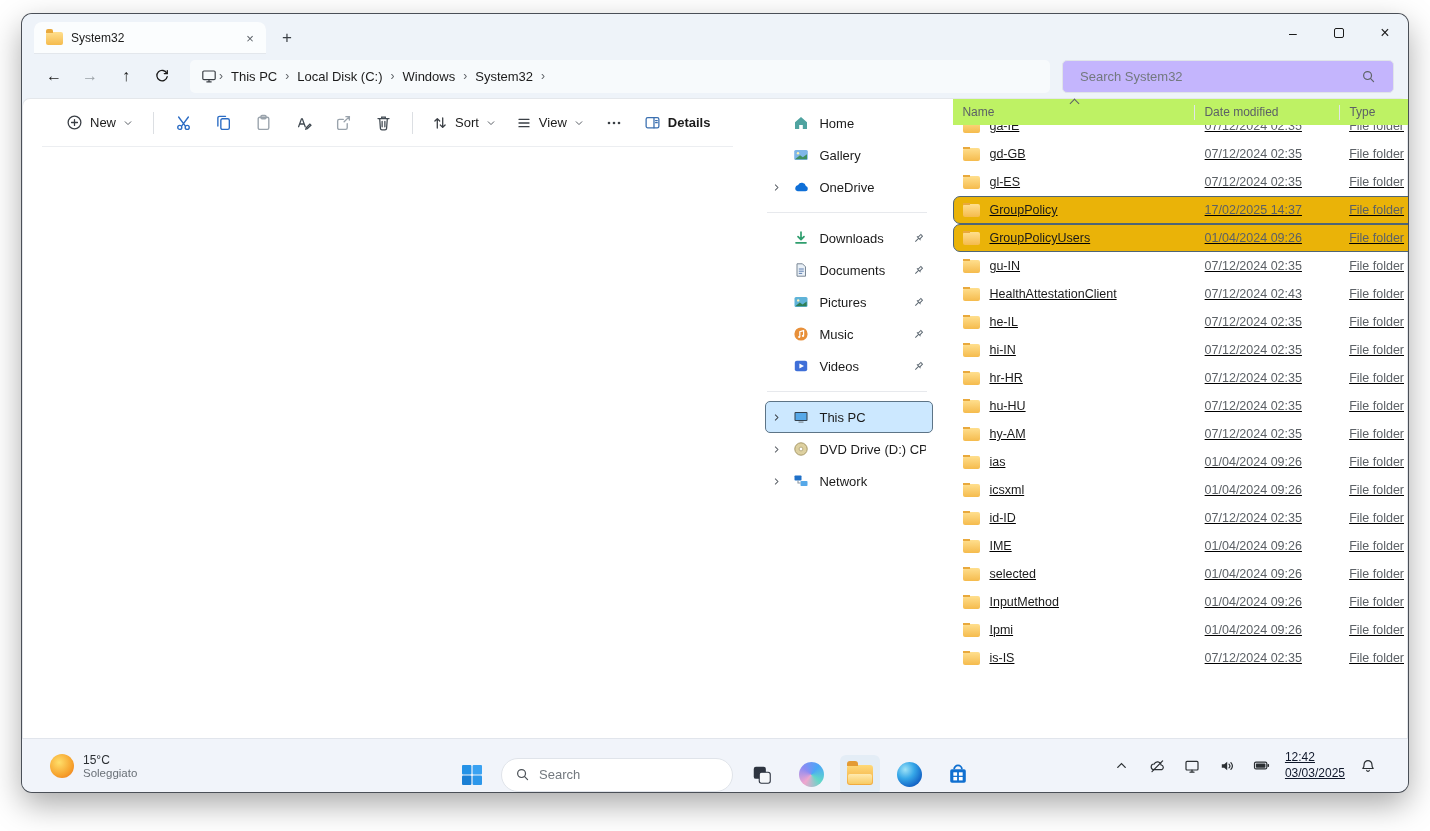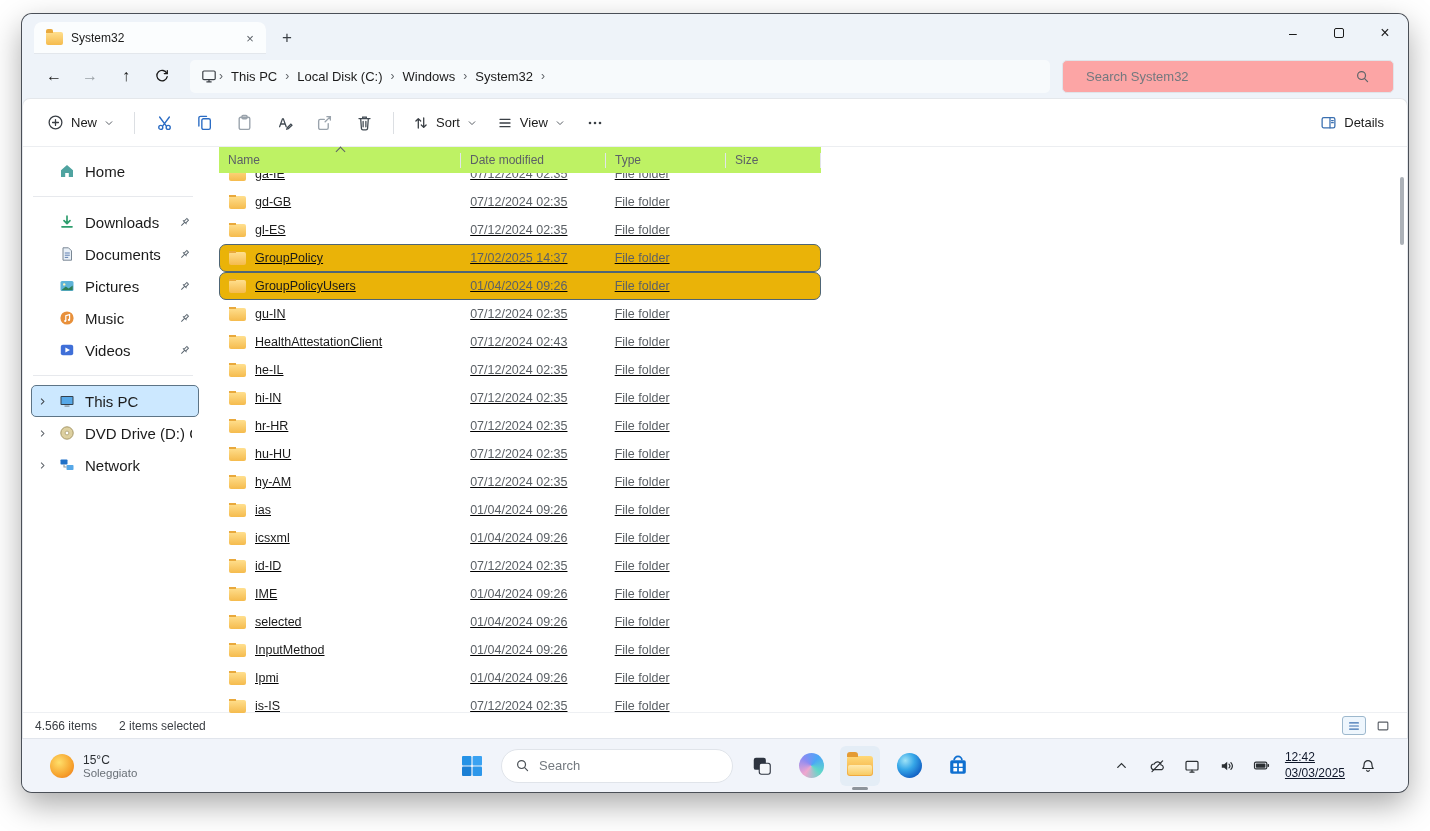--- a/index.html
+++ b/index.html
@@ -22,37 +22,37 @@
   .caption { position:absolute; right:0; top:0; height:38px; display:flex; }
   .cap-btn { width:46px; height:38px; display:flex; align-items:center; justify-content:center; font-size:14px; color:#1b1b1b; }
   .max-glyph { width:10px; height:10px; border:1.2px solid #1b1b1b; border-radius:2px; }
 
   .navbar { height:44px; display:flex; align-items:center; padding:0 14px 0 16px; gap:4px; flex:none; }
   .nav-btn { width:32px; height:32px; border-radius:4px; display:flex; align-items:center; justify-content:center; font-size:16px; color:#1b1b1b; flex:none; }
   .nav-btn.disabled { color:#9aa0a6; }
   .breadcrumb { flex:1; height:33px; background:rgba(255,255,255,.55); border-radius:5px; display:flex; align-items:center; padding:0 10px; font-size:13px; color:#1b1b1b; margin:0 8px; overflow:hidden; white-space:nowrap; }
   .crumb { padding:3px 7px; border-radius:4px; }
   .crumb-sep { color:#5f6368; font-size:12px; padding:0 1px; }
-  .searchbox { width:332px; height:33px; background:#fca5a5; border:1px solid #e0e4e9; border-radius:5px; display:flex; align-items:center; padding:0 23px; gap:8px; flex:none; }
+  .searchbox { width:332px; height:33px; background:#c4b5fd; border:1px solid #e0e4e9; border-radius:5px; display:flex; align-items:center; padding:0 17px; gap:8px; flex:none; }
   .search-field { border:none; outline:none; background:transparent; font-family:"Liberation Sans",sans-serif; font-size:13px; color:#4b5157; flex:1; min-width:0; }
   .search-field::placeholder { color:#73797f; opacity:1; }
 
-  .content { flex:1; display:flex; flex-direction:column; min-height:0; background:#ffffff; border-radius:8px 8px 0 0; border:1px solid #e4e7eb; border-bottom:none; margin:0; }
+  .content { flex:1; display:flex; min-height:0; background:#ffffff; border-radius:8px 8px 0 0; border:1px solid #e4e7eb; border-bottom:none; margin:0;padding-left:19px; }
 
   .commandbar { height:48px; display:flex; align-items:center; padding:0 14px; gap:2px; border-bottom:1px solid #eceef1; flex:none; }
   .cmd-new { display:flex; align-items:center; gap:7px; padding:7px 10px; border-radius:4px; font-size:13px; color:#1b1b1b; }
   .cmd-icon { width:38px; height:34px; display:flex; align-items:center; justify-content:center; border-radius:4px; }
   .vdiv { width:1px; height:22px; background:#dcdfe3; margin:0 8px; flex:none; }
   .cmd-drop { display:flex; align-items:center; gap:7px; padding:7px 9px; font-size:13px; color:#1b1b1b; border-radius:4px; }
-  .details-btn { margin-left:auto; display:flex; align-items:center; gap:7px; font-size:13px; color:#1b1b1b; padding:7px 9px; border-radius:4px; }
+  .details-btn { margin-left:auto; display:flex; align-items:center; gap:7px; font-size:13px; color:#1b1b1b; padding:7px 9px; border-radius:4px;font-weight:bold; }
 
   .body { flex:1; display:flex; min-height:0; }
 
   
-  .sidebar { width:180px; padding:8px 4px 8px 8px; font-size:15px; color:#1b1b1b; flex:none; overflow:hidden; }
+  .sidebar { width:180px; padding:8px 4px 8px 8px; font-size:13px; color:#1b1b1b; flex:none; overflow:hidden;margin-left:24px; }
   .side-item { height:32px; display:flex; align-items:center; gap:9px; padding:0 6px 0 4px; border-radius:5px; border:1px solid transparent; white-space:nowrap; }
   .side-item.selected { background:#cce8ff; border-color:#5d7486; }
   .chevslot { width:13px; flex:none; display:flex; justify-content:center; }
   .sicon { width:18px; height:18px; flex:none; display:flex; align-items:center; justify-content:center; }
   .slabel { flex:1; overflow:hidden; text-overflow:clip; }
   .pin { width:14px; flex:none; display:flex; }
   .side-div { height:1px; background:#e7e9ed; margin:9px 6px 9px 2px; }
 
   
   .filearea { flex:1; position:relative; min-width:0; padding-left:10px; }
@@ -83,21 +83,21 @@
   .status-views { margin-left:auto; display:flex; gap:5px; }
   .view-toggle { width:24px; height:19px; border:1px solid transparent; border-radius:3px; display:flex; align-items:center; justify-content:center; }
   .view-toggle.active { border-color:#9db8cd; background:#eef6fd; }
 
   
   .taskbar { height:54px; background:#f1f4fa; border-top:1px solid #e1e5ec; display:flex; align-items:center; justify-content:space-between; padding:0 28px; position:relative; flex:none; }
   .weather { display:flex; align-items:center; gap:9px; }
   .sun { width:24px; height:24px; border-radius:50%; background:radial-gradient(circle at 38% 35%, #ffdf6b, #f6a12c 62%, #ec6f1b); flex:none; }
   .wx-temp { font-size:12px; color:#2b2f33; }
   .wx-cond { font-size:11.5px; color:#6a7077; }
-  .tb-center { position:absolute; left:50%; top:0; height:100%; transform:translateX(-50%); display:flex; align-items:center; gap:9px; }
+  .tb-center { position:absolute; left:50%; top:9px; height:100%; transform:translateX(-50%); display:flex; align-items:center; gap:9px; }
   .tb-icon { width:40px; height:40px; border-radius:6px; display:flex; align-items:center; justify-content:center; position:relative; }
   .tb-icon.active { background:#e4edf6; }
   .tb-icon.active::after { content:""; position:absolute; bottom:-4px; left:50%; transform:translateX(-50%); width:16px; height:3px; border-radius:2px; background:#8d949b; }
   .tb-search { width:232px; height:34px; background:#ffffff; border:1px solid #e0e4ea; border-radius:17px; display:flex; align-items:center; padding:0 13px; gap:9px; }
   .circle-icon { width:25px; height:25px; border-radius:50%; }
   .copilot { background:conic-gradient(from 40deg, #4aa6f7, #62d8c8, #f0a6ce, #8b8bf3, #4aa6f7); }
   .edge { background:radial-gradient(circle at 33% 30%, #9fe3f7 0%, #36a7e8 38%, #1668c8 72%, #0a4a9e 100%); }
   .tb-folder { width:26px; height:20px; border-radius:3px; background:linear-gradient(#ffd978,#f1a93c); position:relative; }
   .tb-folder::before { content:""; position:absolute; left:0; top:-4px; width:11px; height:5px; border-radius:3px 3px 0 0; background:#e49b33; }
   .tb-folder::after { content:""; position:absolute; left:1px; right:1px; bottom:1px; height:10px; border-radius:2px; background:linear-gradient(#ffeab0,#f8cb63); }
@@ -256,20 +256,44 @@
 
         <aside class="sidebar">
           <div class="side-item">
             <span class="chevslot"></span>
             <span class="sicon">
                 <svg width="16" height="16" viewBox="0 0 16 16">
                   <path d="M8 2 L14 7.2 V14 H9.8 V10 H6.2 V14 H2 V7.2 Z" fill="#4fa3a0"></path>
                 </svg>
               </span>
             <span class="slabel">Home</span>
+          </div>
+          <div class="side-item">
+            <span class="chevslot"></span>
+            <span class="sicon">
+                <svg width="16" height="16" viewBox="0 0 16 16">
+                  <rect x="1.2" y="3" width="13.6" height="10" rx="1.5" fill="#7fb6e8"></rect>
+                  <circle cx="5" cy="6.3" r="1.2" fill="#fff3b0"></circle>
+                  <path d="M2 12.2 L7 8.2 L9.8 10.2 L14 7.2 V12.2 Z" fill="#3f8f5f"></path>
+                </svg>
+              </span>
+            <span class="slabel">Gallery</span>
+          </div>
+          <div class="side-item">
+            <span class="chevslot">
+                <svg width="9" height="9" viewBox="0 0 16 16" fill="none" stroke="#5a5f66" stroke-width="1.8">
+                  <path d="M5.5 3l5 5-5 5"></path>
+                </svg>
+              </span>
+            <span class="sicon">
+                <svg width="17" height="17" viewBox="0 0 16 16">
+                  <path d="M4.4 11.6a3 3 0 0 1 .4-5.9 3.9 3.9 0 0 1 7.3 1 2.5 2.5 0 0 1-.4 4.9 Z" fill="#0f6fd7"></path>
+                </svg>
+              </span>
+            <span class="slabel">OneDrive</span>
           </div>
 
           <div class="side-div"></div>
 
           <div class="side-item">
             <span class="chevslot"></span>
             <span class="sicon">
                 <svg width="16" height="16" viewBox="0 0 16 16" fill="none" stroke="#2f9e6e" stroke-width="1.7" stroke-linecap="round" stroke-linejoin="round">
                   <path d="M8 2.2v7.3M5 6.6L8 9.6l3-3"></path>
                   <path d="M3 12.8h10"></path>

